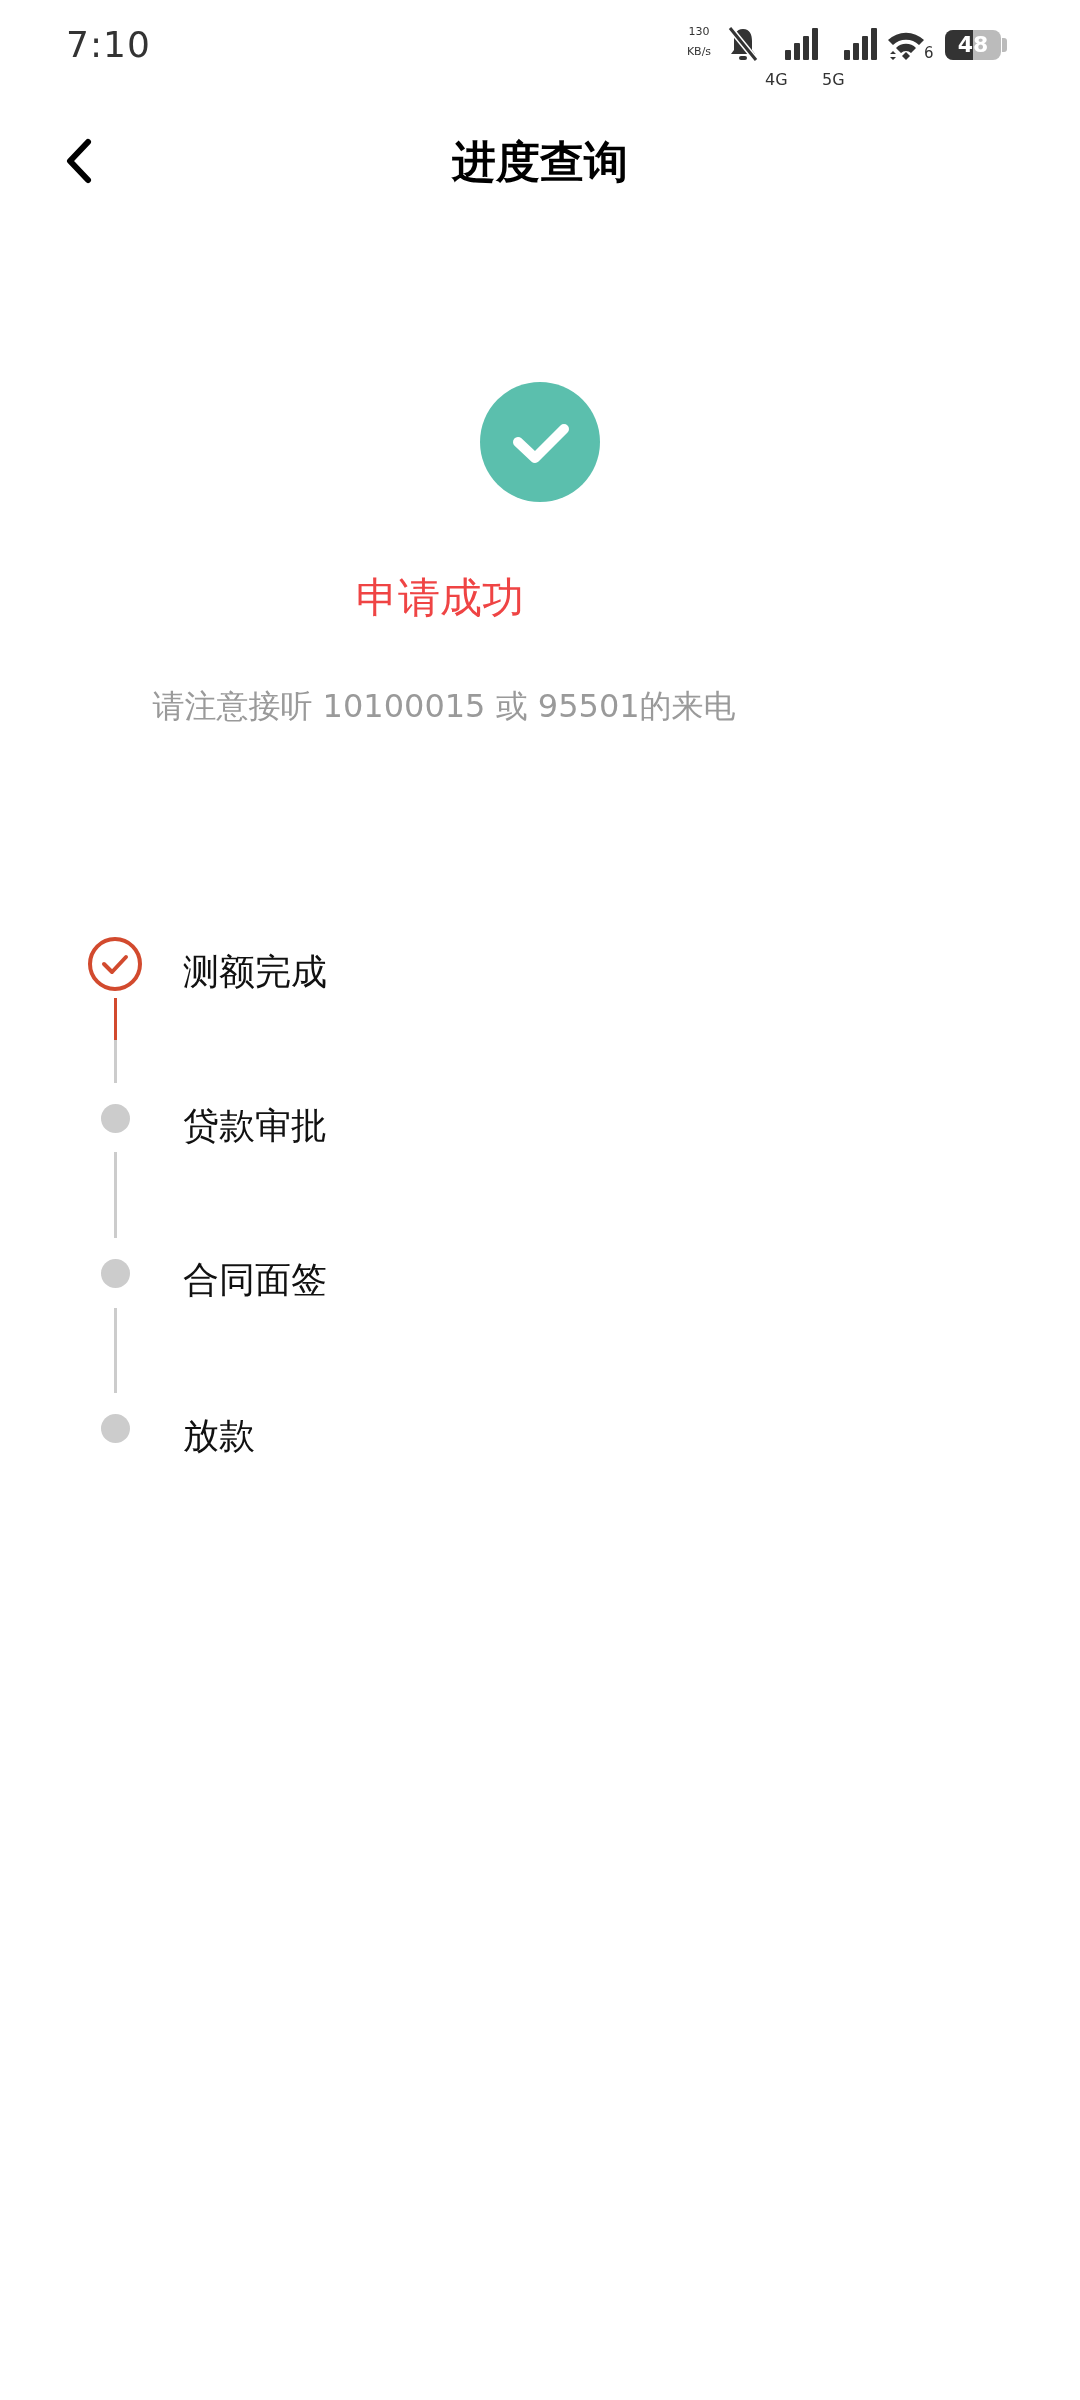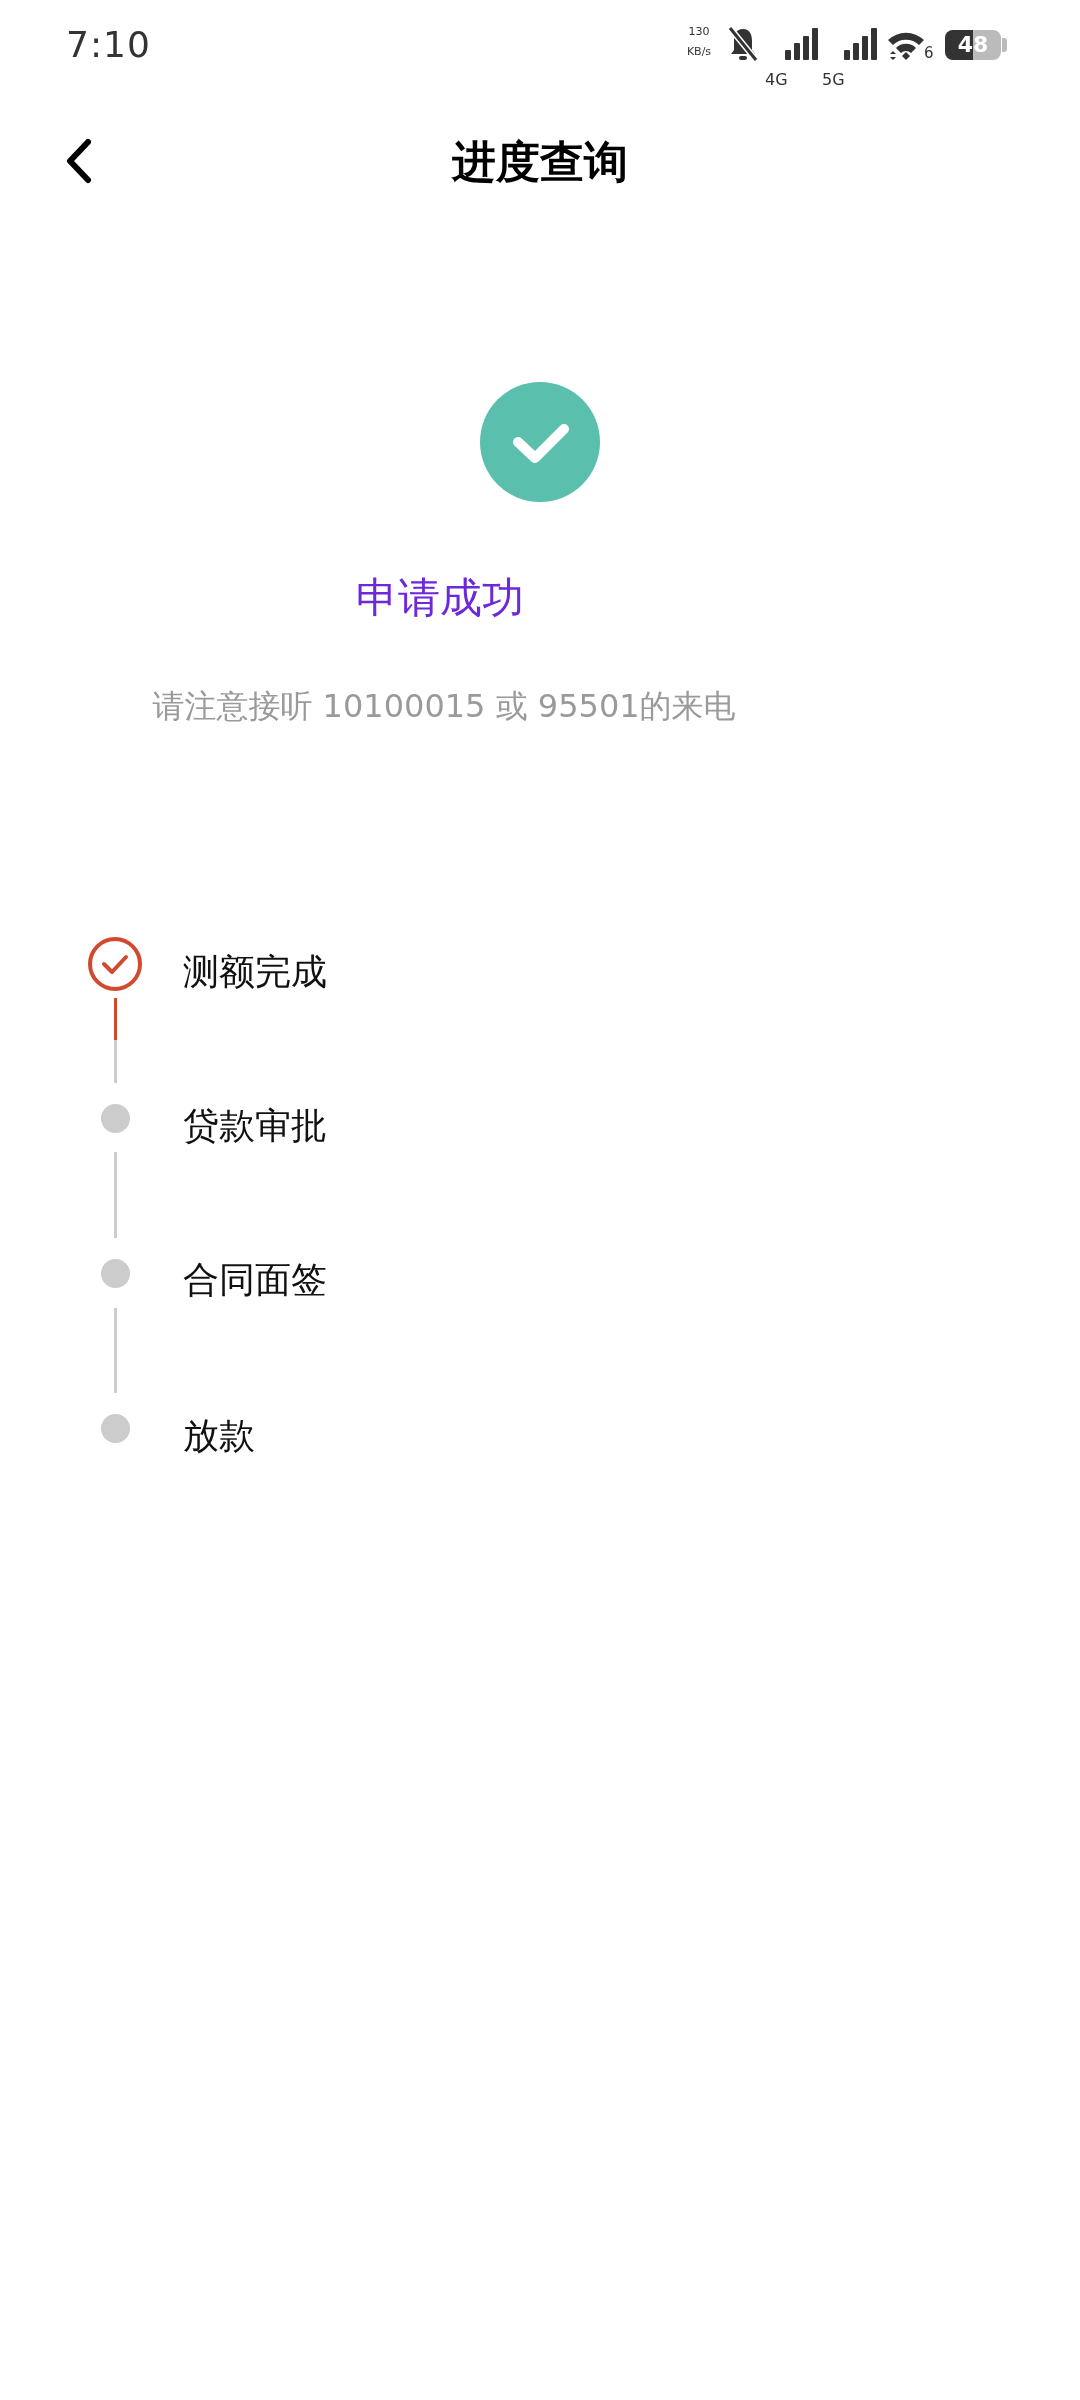--- a/index.html
+++ b/index.html
@@ -14,21 +14,21 @@
   .bar { position:absolute; bottom:4px; width:6px; background:#333; border-radius:1px; }
   .battery { left:945px; top:30px; width:56px; height:30px; border-radius:8px; background:#bbb; overflow:hidden; }
   .battery .fill { position:absolute; left:0; top:0; bottom:0; width:28px; background:#333; }
   .battery .txt { position:absolute; left:0; right:0; top:0; line-height:30px; text-align:center; color:#fff; font-size:22px; font-weight:bold; }
   .battery-tip { left:1002px; top:38px; width:5px; height:14px; background:#bbb; border-radius:0 3px 3px 0; }
   
   .back-btn { left:50px; top:128px; width:60px; height:66px; cursor:pointer; }
   .nav-title { left:0; width:1080px; top:132px; text-align:center; font-size:44px; font-weight:bold; line-height:60px; color:#000; }
   
   .success-circle { left:480px; top:382px; width:120px; height:120px; border-radius:50%; background:#5bbfad; }
-  .success-title { left:0; width:880px; top:568px; text-align:center; font-size:42px; line-height:60px; color:#6d28d9; }
+  .success-title { left:0; width:880px; top:568px; text-align:center; font-size:42px; line-height:60px; color:#ef4444; }
   .success-sub { left:0; width:888px; top:684px; text-align:center; font-size:32px; line-height:44px; color:#9a9a9a; }
   
   .step-dot { width:29px; height:29px; border-radius:50%; background:#cccccc; }
   .step-done { width:46px; height:46px; border:4px solid #d24a2e; border-radius:50%; }
   .step-line { width:3px; background:#cccccc; left:114px; }
   .step-line.red { background:#d24a2e; }
   .step-label { left:183px; font-size:36px; line-height:48px; color:#111; }
 </style>
 </head>
 <body>

